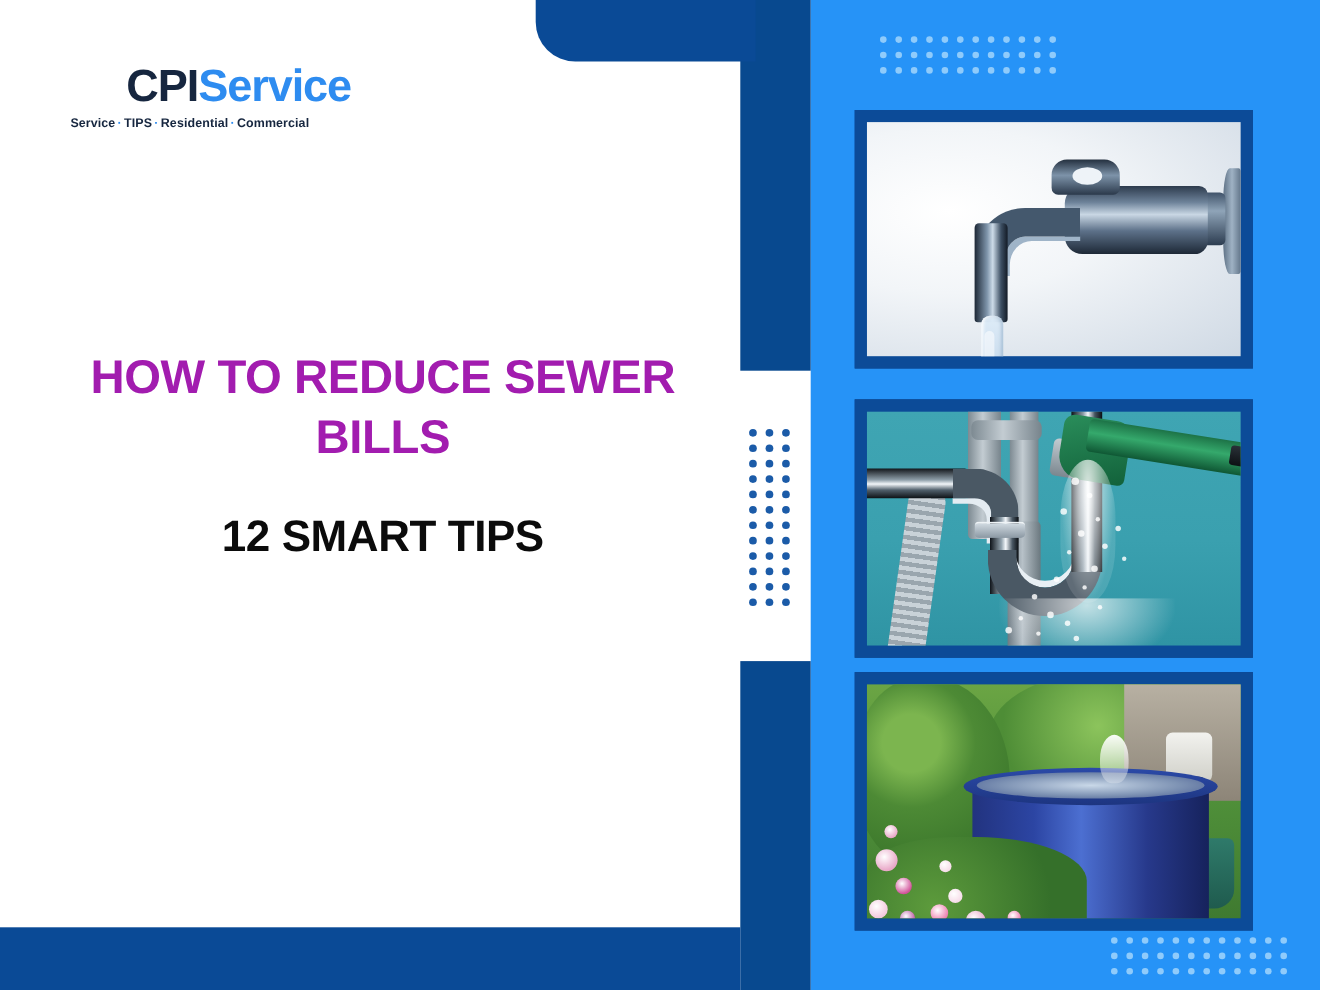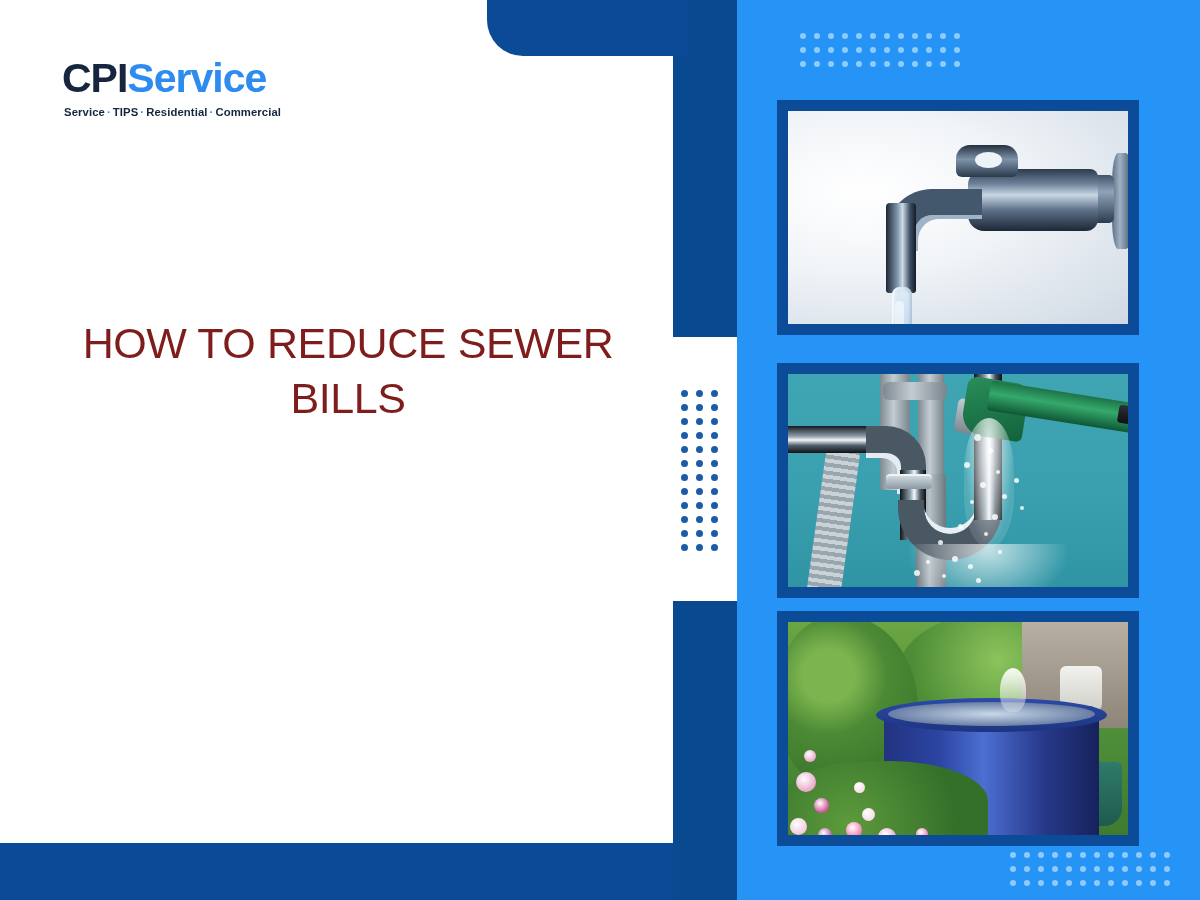--- a/index.html
+++ b/index.html
@@ -70,38 +70,38 @@
   }
   #dots-middle i{ width:7px; height:7px; border-radius:50%; background:#1B5BA8; display:block; }
 
   
   #logo{
     position:absolute; left:62px; top:58px;
     width:310px;
   }
   #logo-word{
     font-size:41px; font-weight:800; letter-spacing:-1px;
-    line-height:1; white-space:nowrap;
+    line-height:1; white-space:nowrap;text-align:center;
   }
   #logo-cpi{ color:#16263F; }
   #logo-service{ color:#2E8CF0; }
   #logo-tagline{
     margin-top:7px; margin-left:2px;
     font-size:11.3px; font-weight:700;
     color:#16263F; letter-spacing:.1px; white-space:nowrap;
   }
   #logo-tagline .sep{ color:#2E8CF0; padding:0 2px; }
 
   
   #headline{
     position:absolute; left:50px; top:316px;
     width:596px; text-align:center;
   }
   #headline-main{
-    font-size:43px; font-weight:400; color:#7f1d1d;
+    font-size:43px; font-weight:700; color:#a21caf;
     line-height:1.28; letter-spacing:-.4px;
   }
   #headline-sub{
     margin-top:38px;
     font-size:40px; font-weight:800; color:#0B0B0B;
     line-height:1.2; letter-spacing:-.4px;
   }
 
   
   .photo-frame{
@@ -432,20 +432,21 @@
     <div id="logo-word">
       <span id="logo-cpi">CPI</span><span id="logo-service">Service</span>
     </div>
     <div id="logo-tagline">
       <span>Service</span><span class="sep">·</span><span>TIPS</span><span class="sep">·</span><span>Residential</span><span class="sep">·</span><span>Commercial</span>
     </div>
   </div>
 
   <div id="headline">
     <div id="headline-main">HOW TO REDUCE SEWER BILLS</div>
+    <div id="headline-sub">12 SMART TIPS</div>
   </div>
 
   <div class="photo-frame" id="photo-1">
     <div class="photo-inner" id="ph1">
       <div class="wallplate"></div>
       <div class="wallnut"></div>
       <div class="body"></div>
       <div class="cap"></div>
       <div class="caphole"></div>
       <div class="spoutcurve"></div>

